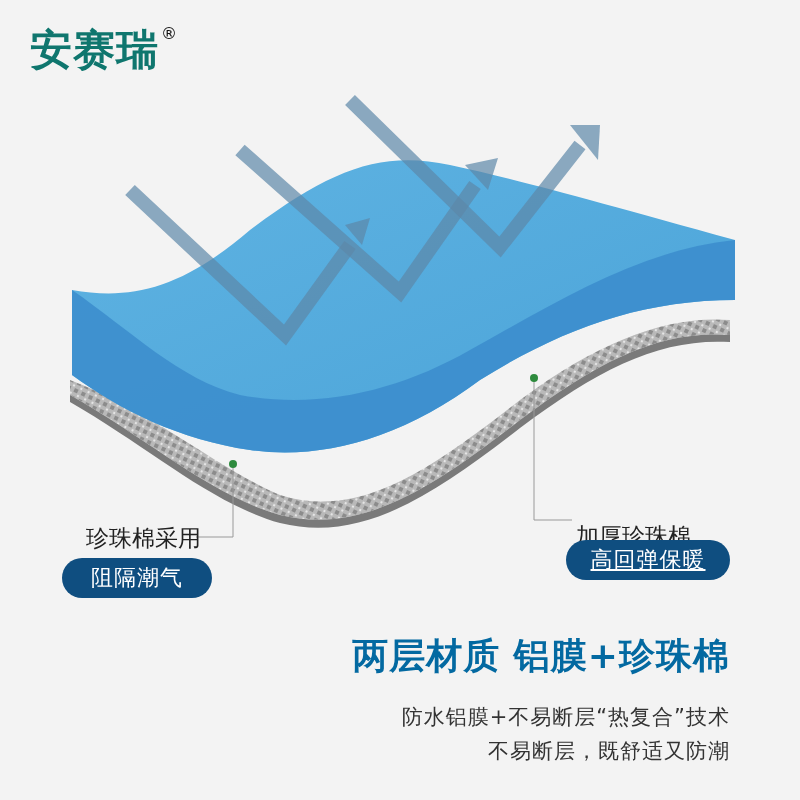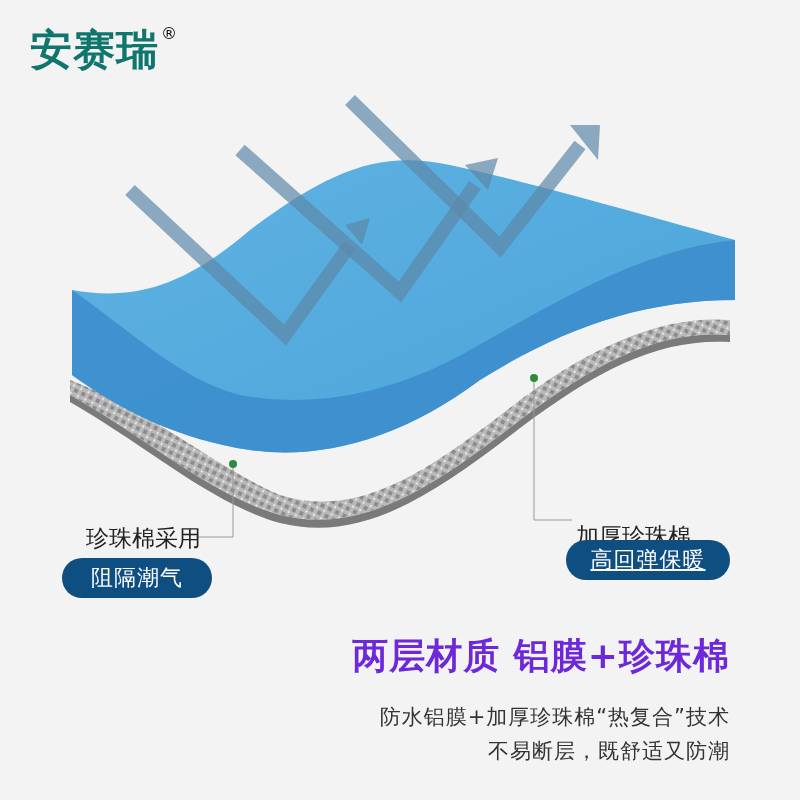--- a/index.html
+++ b/index.html
@@ -3,21 +3,21 @@
 <meta charset="utf-8">
 <style>
   html,body{margin:0;padding:0;}
   body{width:800px;height:800px;background:#f3f3f3;position:relative;overflow:hidden;font-family:"DejaVu Sans","Liberation Sans",sans-serif;}
   .brand{position:absolute;left:30px;top:26px;display:flex;align-items:flex-start;}
   .brand-name{font-size:42px;font-weight:900;color:#0f766e;letter-spacing:1px;line-height:48px;}
   .brand-reg{font-size:16px;color:#111;margin-left:2px;margin-top:-2px;}
   svg.illus{position:absolute;left:0;top:0;}
   .label{position:absolute;font-size:23px;color:#222;line-height:28px;}
   .pill{position:absolute;background:#0f4e80;color:#fff;font-size:22px;border-radius:22px;text-align:center;line-height:40px;height:40px;letter-spacing:1px;}
-  .headline{position:absolute;right:70px;top:632px;font-size:36px;font-weight:bold;color:#6d28d9;letter-spacing:1px;}
+  .headline{position:absolute;right:70px;top:632px;font-size:36px;font-weight:bold;color:#0369a1;letter-spacing:1px;}
   .desc{position:absolute;right:70px;font-size:21px;color:#333;text-align:right;letter-spacing:1px;}
 </style>
 </head>
 <body>
 
 <div class="brand">
   <span class="brand-name">安赛瑞</span>
   <span class="brand-reg">®</span>
 </div>
 
@@ -63,14 +63,14 @@
   <circle cx="534" cy="378" r="4" fill="#2e8b3e"></circle>
 </svg>
 
 <div class="label" style="left:86px;top:524px;">珍珠棉采用</div>
 <div class="pill" style="left:62px;top:558px;width:150px;text-align:center;">阻隔潮气</div>
 
 <div class="label" style="left:576px;top:490px;margin-top:32px;">加厚珍珠棉</div>
 <div class="pill" style="left:566px;top:540px;width:164px;text-decoration:underline;">高回弹保暖</div>
 
 <div class="headline">两层材质 铝膜+珍珠棉</div>
-<div class="desc" style="top:703px;">防水铝膜+加厚珍珠棉“热复合”技术</div>
+<div class="desc" style="top:703px;">防水铝膜+不易断层“热复合”技术</div>
 <div class="desc" style="top:737px;text-align:center;">不易断层，既舒适又防潮</div>
 
 </body></html>

